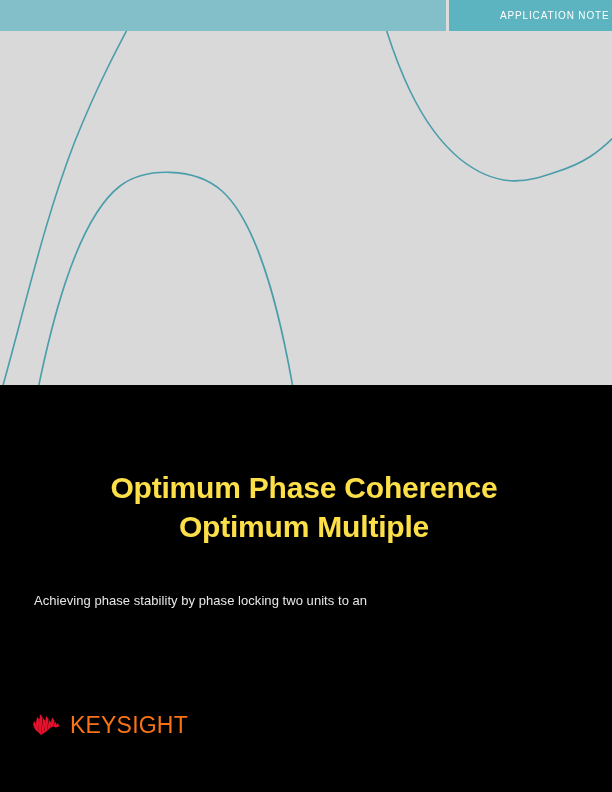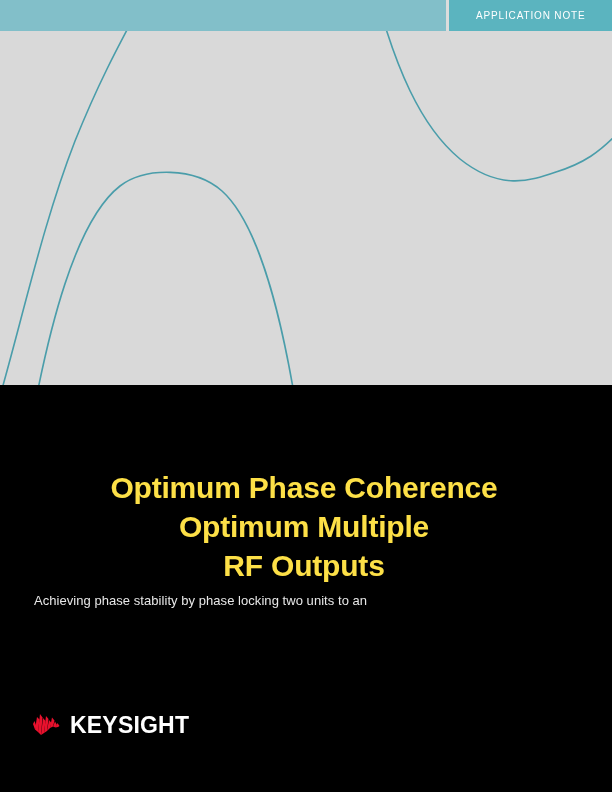--- a/index.html
+++ b/index.html
@@ -46,21 +46,21 @@
     position: absolute;
     left: 446px;
     top: 0;
     width: 3px;
     height: 31px;
     background: #dcdcdc;
     z-index: 8;
   }
   .app-note-label {
     position: absolute;
-    left: 476px;
+    left: 500px;
     top: 9px;
     z-index: 9;
     color: #ffffff;
     font-size: 10px;
     line-height: 13px;
     letter-spacing: 0.85px;
     font-family: "Liberation Sans", sans-serif;
     white-space: nowrap;
   }
 
@@ -140,23 +140,23 @@
     align-items: center;
     z-index: 10;
   }
   .logo-mark {
     display: block;
     width: 31px;
     height: 24px;
     margin-right: 6px;
   }
   .logo-word {
-    color: #ffffff;
-    font-family: "Liberation Sans", sans-serif;
-    font-weight: bold;
+    color: #f97316;
+    font-family: "Liberation Sans", sans-serif;
+    font-weight: normal;
     font-size: 23px;
     line-height: 24px;
     letter-spacing: 0.2px;
     white-space: nowrap;
   }
 </style>
 </head>
 <body>
 
 <div class="cover">
@@ -176,21 +176,20 @@
   </div>
 
   <div class="header-band"></div>
   <div class="header-divider"></div>
   <div class="header-band-right"></div>
   <div class="app-note-label">APPLICATION NOTE</div>
 
   <div class="title-block">
     <div class="title-line">Optimum Phase Coherence</div>
     <div class="title-line">Optimum Multiple</div>
-    <div class="title-line">RF Outputs</div>
   </div>
 
   <div class="subtitle-block">
     <div class="subtitle-line">Achieving phase stability by phase locking two units to an</div>
   </div>
 
   <div class="logo">
     <svg class="logo-mark" viewBox="0 0 62 48" xmlns="http://www.w3.org/2000/svg">
       <g fill="#e8112d">
         <polygon points="0,22 3,16 7,27 4,33"></polygon>

